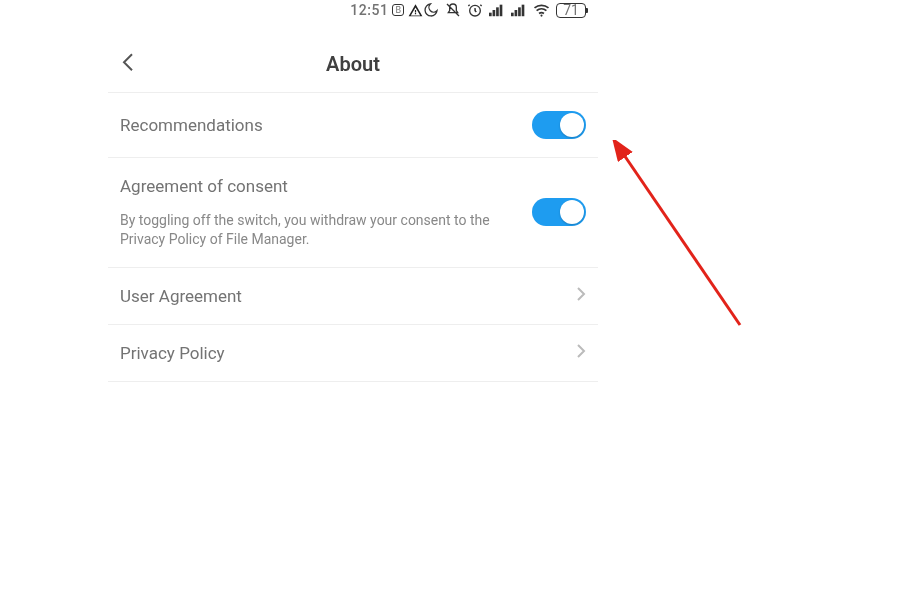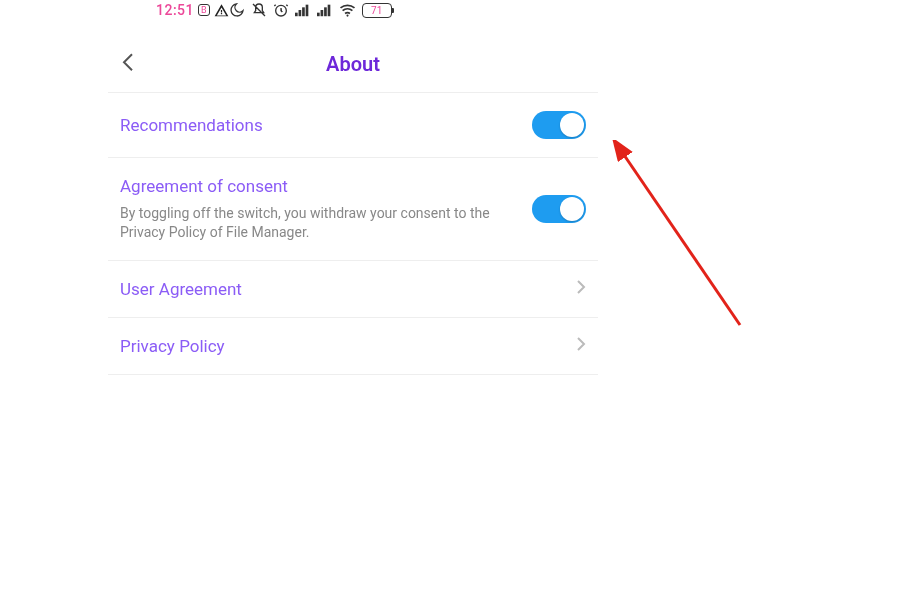--- a/index.html
+++ b/index.html
@@ -14,25 +14,25 @@
     .phone-frame {
       position: absolute;
       left: 108px;
       top: 0;
       width: 490px;
       height: 600px;
       background: #fff;
     }
     .status-bar {
       display: flex;
-      justify-content: flex-start;
+      justify-content: flex-end;
       align-items: center;
       padding: 2px 12px 4px 48px;
       font-size: 14px;
-      color: #ec4899;
+      color: #737373;
     }
     .status-left {
       display: flex;
       align-items: center;
       gap: 4px;
     }
     .status-right {
       display: flex;
       align-items: center;
       gap: 6px;
@@ -50,21 +50,21 @@
     }
     .icon-sm svg { display: block; }
     .battery-box {
       border: 1.5px solid #333;
       border-radius: 4px;
       width: 30px;
       height: 15px;
       display: flex;
       align-items: center;
       justify-content: center;
-      font-size: 10px;
+      font-size: 14px;
       position: relative;
     }
     .battery-box::after {
       content: "";
       position: absolute;
       right: -3px;
       top: 4px;
       width: 2px;
       height: 5px;
       background: #333;
@@ -82,43 +82,43 @@
       top: 50%;
       transform: translateY(-30%);
       padding: 4px;
       cursor: pointer;
     }
     .header-title {
       flex: 1;
       text-align: center;
       font-size: 20px;
       font-weight: 600;
-      color: #6d28d9;
+      color: #404040;
     }
     .list {
       border-top: 1px solid #eee;
     }
     .row {
       display: flex;
       align-items: center;
       padding: 18px 12px;
       border-bottom: 1px solid #eee;
     }
     .row-text {
       flex: 1;
       padding-right: 12px;
     }
     .row-title {
       font-size: 17px;
-      color: #8b5cf6;
+      color: #737373;
     }
     .row-sub {
       font-size: 14px;
       color: #888;
-      margin-top: 8px;
+      margin-top: 15px;
       line-height: 1.35;
     }
     .toggle {
       width: 54px;
       height: 28px;
       border-radius: 14px;
       position: relative;
       cursor: pointer;
     }
     .toggle.on { background: #1e9cf0; }

